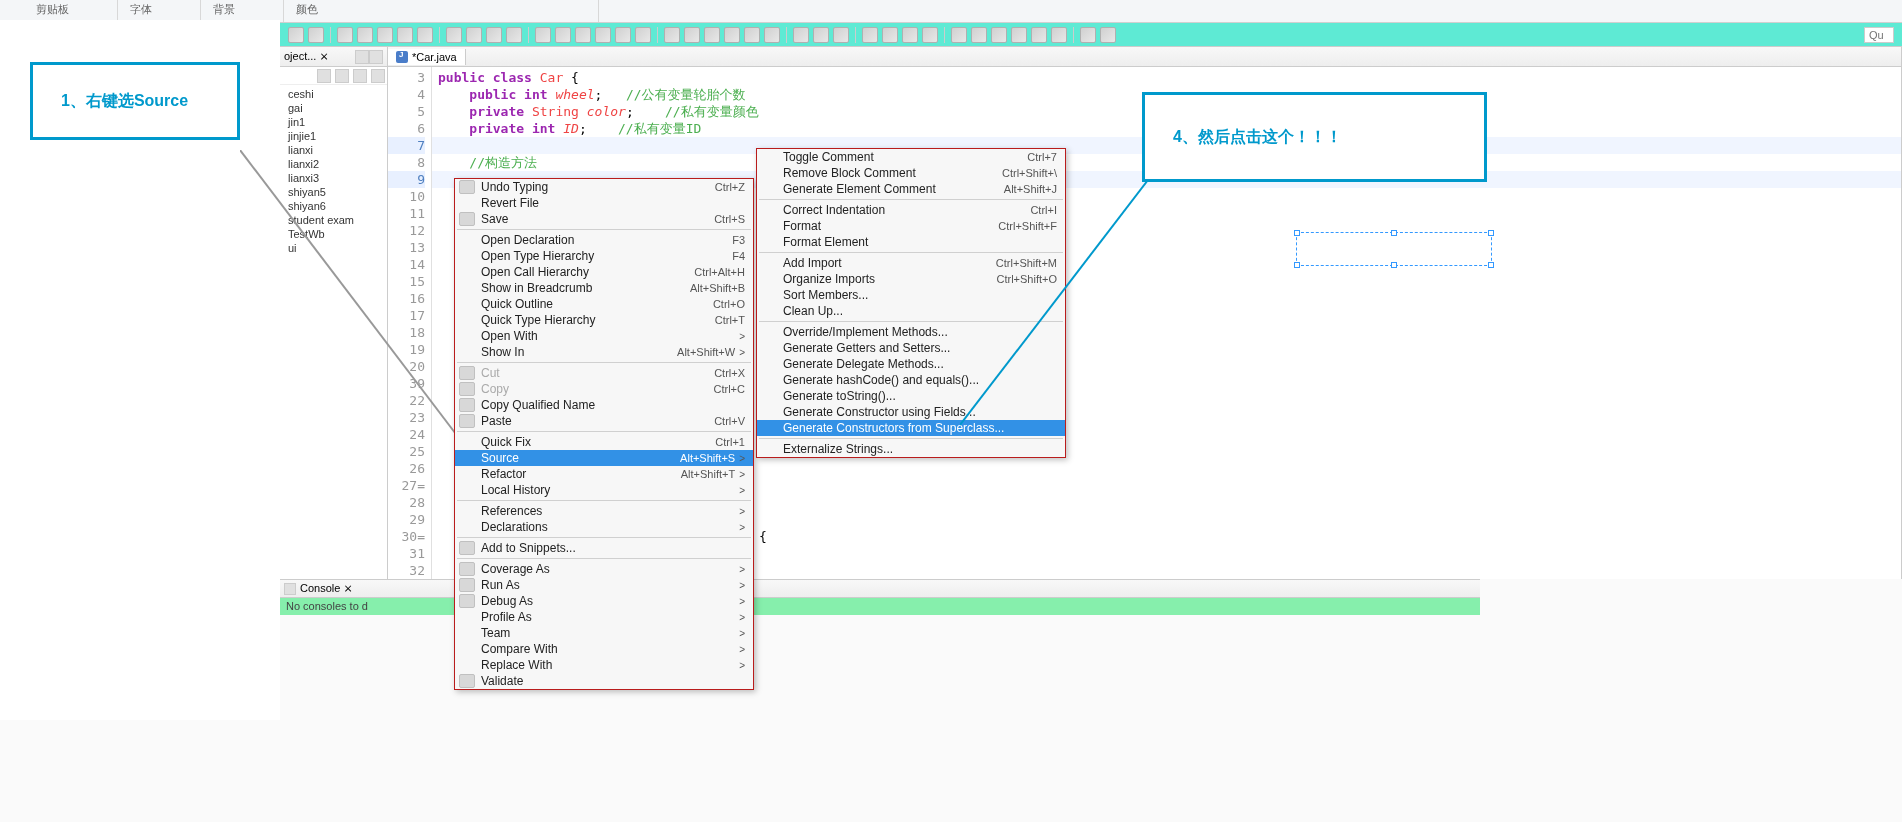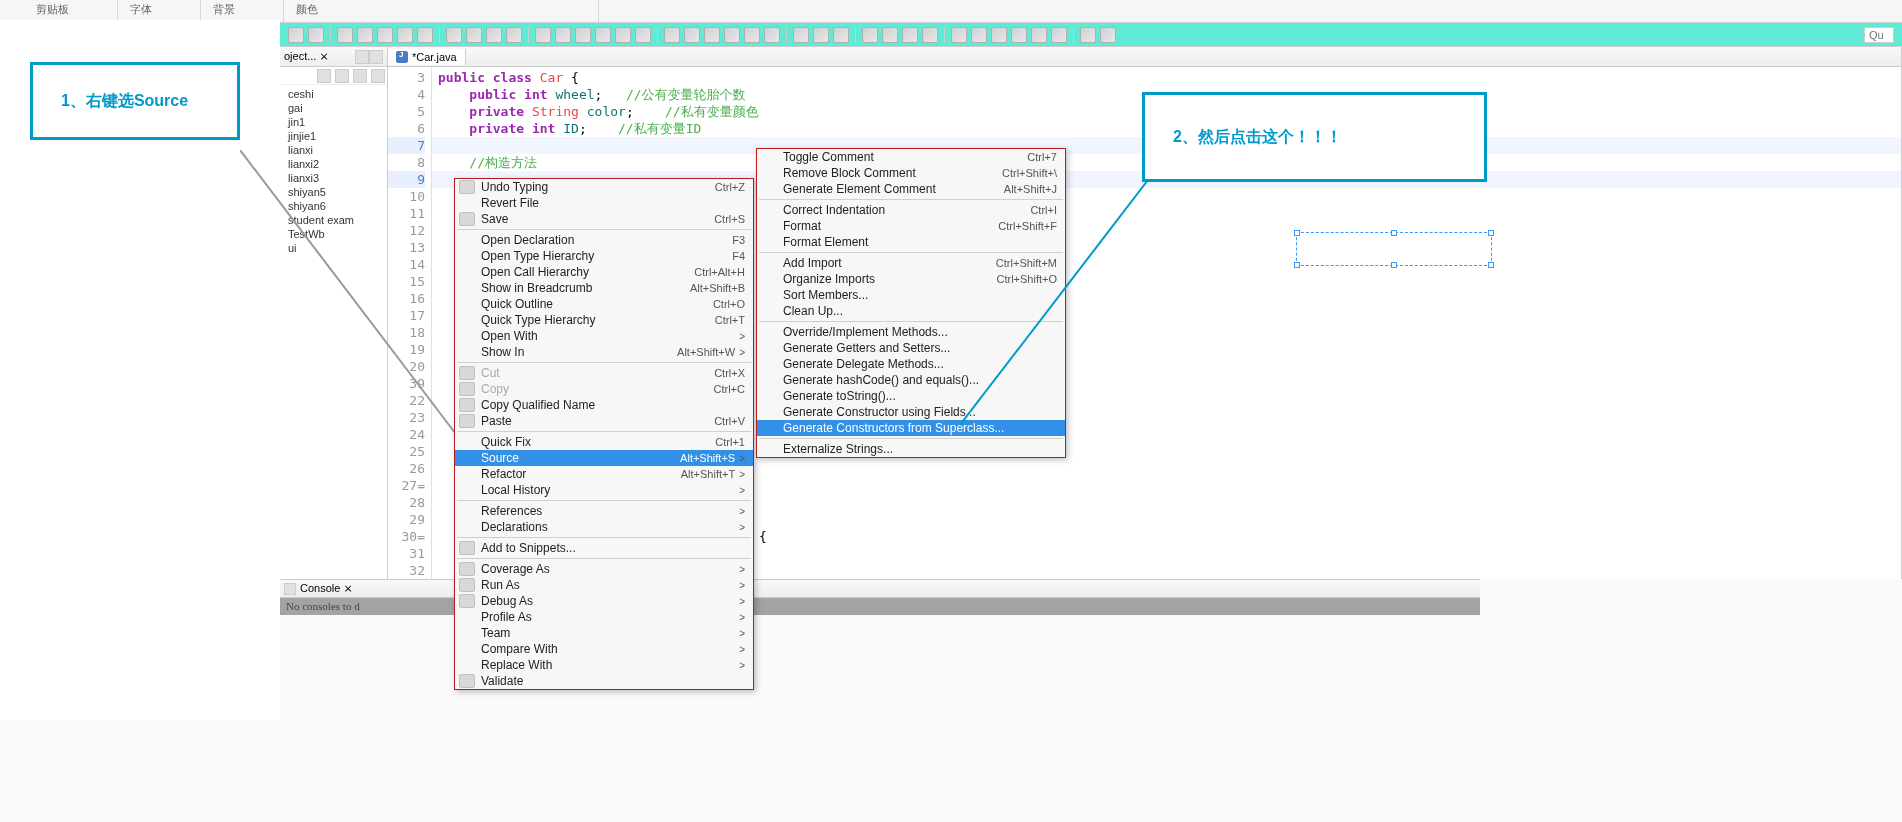--- a/index.html
+++ b/index.html
@@ -43,52 +43,52 @@
   
   .code-area { display: flex; flex: 1; font-family: Consolas, monospace; font-size: 13px; position: relative; }
   .gutter { width: 44px; background: #fff; border-right: 1px solid #e0e0e0; text-align: right; padding-right: 6px; color: #999; line-height: 17px; padding-top: 2px; }
   .gutter .ln { height: 17px; }
   .gutter .ln.hot { background: #e8f0ff; color: #5080c0; }
   .code-body { flex: 1; padding-top: 2px; line-height: 17px; position: relative; }
   .code-line { height: 17px; white-space: pre; padding-left: 6px; }
   .code-line.hl { background: #f0f5ff; }
   .kw { color: #9c27b0; font-weight: bold; }
   .typ { color: #ef4444; }
-  .ide { color: #0f766e; }
+  .ide { color: #ef4444; font-style: italic; }
   .cmt { color: #4caf50; }
   
   .context-menu { position: absolute; background: #f7f7f7; border: 1px solid #b91c1c; box-shadow: 2px 2px 6px rgba(0,0,0,0.25); font-size: 12px; z-index: 30; margin-left: 12px; }
   .cm1 { left: 442px; top: 178px; width: 300px; }
   .cm2 { left: 744px; top: 148px; width: 310px; }
   .cm-row { display: flex; align-items: center; height: 16px; padding: 0 8px 0 26px; position: relative; color: #222; cursor: pointer; }
   .cm-row .lbl { flex: 1; }
   .cm-row .sc { color: #555; font-size: 11px; }
   .cm-row .arrow { font-size: 10px; margin-left: 4px; color: #555; }
   .cm-row.highlight { background: #3291e6; color: #fff; }
   .cm-row.highlight .sc { color: #fff; }
   .cm-row.disabled { color: #aaa; }
   .cm-sep { height: 1px; background: #d0d0d0; margin: 2px 2px; }
   .cm-icon { position: absolute; left: 4px; width: 16px; height: 14px; background: #d8d8d8; border: 1px solid #c0c0c0; border-radius: 2px; }
   
-  .bottom-pane { height: 36px; background: #a3a3a3; border-top: 1px solid #ccc; margin-left: 280px; width: 1200px; }
+  .bottom-pane { height: 36px; background: #86efac; border-top: 1px solid #ccc; margin-left: 280px; width: 1200px; }
   .console-tab-bar { height: 18px; background: linear-gradient(#f8f8f8,#eee); border-bottom: 1px solid #ccc; display: flex; align-items: center; padding-left: 4px; font-size: 11px; }
-  .console-msg { padding: 2px 6px; font-size: 11px; color: #444; font-family: Liberation Serif, serif; }
+  .console-msg { padding: 2px 6px; font-size: 11px; color: #444; }
 </style>
 </head>
 <body>
 
 <div class="ribbon-bar">
   <div class="ribbon-item">剪贴板</div>
   <div class="ribbon-item">字体</div>
   <div class="ribbon-item">背景</div>
   <div class="ribbon-item" style="padding-right:280px">颜色</div>
 </div>
 
 <div class="annotation-box annotation1">1、右键选Source</div>
-<div class="annotation-box annotation2">2、然后点击这个！！！</div>
+<div class="annotation-box annotation2">4、然后点击这个！！！</div>
 
 <svg class="annotation-line1">
     <line x1="0" y1="0" x2="225" y2="296" stroke="#999" stroke-width="2"></line>
   </svg>
 <svg class="annotation-line2">
     <line x1="0" y1="245" x2="188" y2="0" stroke="#0099cc" stroke-width="2"></line>
   </svg>
 
 <div class="dashed-sel">
   <div class="dashed-handle" style="left:-3px;top:-3px"></div>

